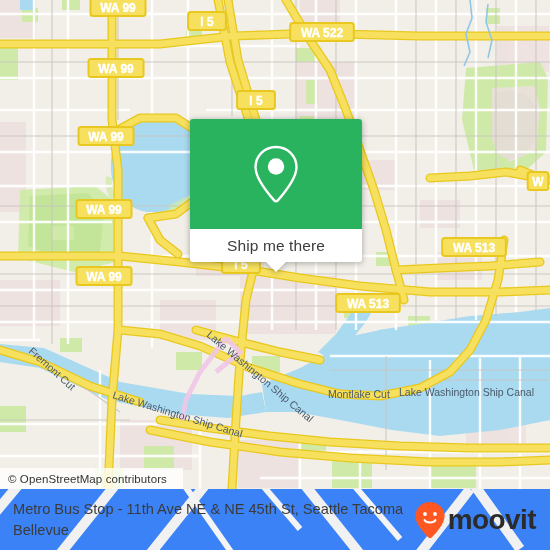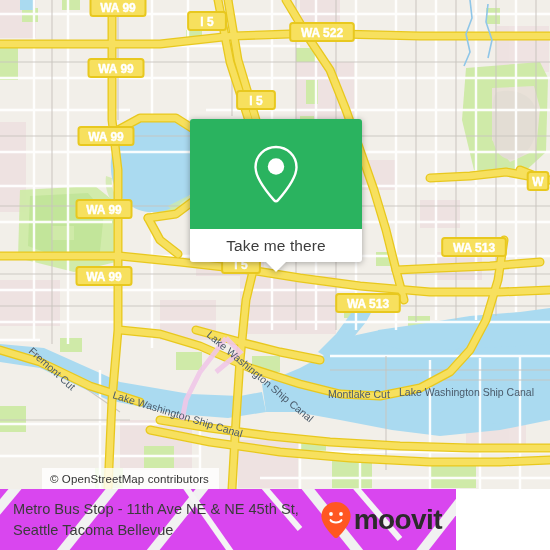--- a/index.html
+++ b/index.html
@@ -35,27 +35,26 @@
   #map-svg { display: block; }
 
   
   #attribution {
     position: absolute;
     left: 0;
     top: 468px;
     height: 21px;
     display: flex;
     align-items: center;
-    padding: 0 10px 0 8px;
+    padding: 0 16px 0 8px;
     background: rgba(255,255,255,0.80);
     font-size: 11.5px;
     color: #333333;
     letter-spacing: 0.1px;
     white-space: nowrap;
-    margin-left: 42px;
   }
 
   
   #popup {
     position: absolute;
     left: 190px;
     top: 119px;
     width: 172px;
     filter: drop-shadow(0 1px 3px rgba(0,0,0,0.32));
   }
@@ -90,23 +89,23 @@
     border-left: 11px solid transparent;
     border-right: 11px solid transparent;
     border-top: 11px solid #ffffff;
   }
 
   
   #footer {
     position: absolute;
     left: 0;
     top: 489px;
-    width: 456px;
+    width: 550px;
     height: 61px;
-    background: #d946ef;
+    background: #3b82f6;
     overflow: hidden;
   }
   #footer-watermark {
     position: absolute;
     left: 0; top: -30px;
     width: 550px; height: 110px;
     opacity: 1;
     pointer-events: none;
   }
   #footer-inner {
@@ -436,21 +435,21 @@
   </div>
 
   <div id="popup">
     <div id="popup-top">
       <svg width="52" height="62" viewBox="0 0 52 62">
         <path d="M26 4 C14.5 4 5.5 13 5.5 24.2 C5.5 34 16 48 24.2 57.4 C25.2 58.5 26.8 58.5 27.8 57.4 C36 48 46.5 34 46.5 24.2 C46.5 13 37.5 4 26 4 Z" fill="none" stroke="#ffffff" stroke-width="2.4"></path>
         <circle cx="26" cy="23.5" r="8.2" fill="#ffffff"></circle>
       </svg>
     </div>
     <div id="popup-bottom">
-      <span id="popup-label">Take me there</span>
+      <span id="popup-label">Ship me there</span>
       <div id="popup-arrow"></div>
     </div>
   </div>
 
   <div id="footer">
     <svg id="footer-watermark" viewBox="0 0 550 110">
       <g stroke="#f1f1f1" stroke-width="10" fill="none">
         <path d="M40 120 L120 20"></path>
         <path d="M130 120 L210 20"></path>
         <path d="M300 20 L380 120"></path>

